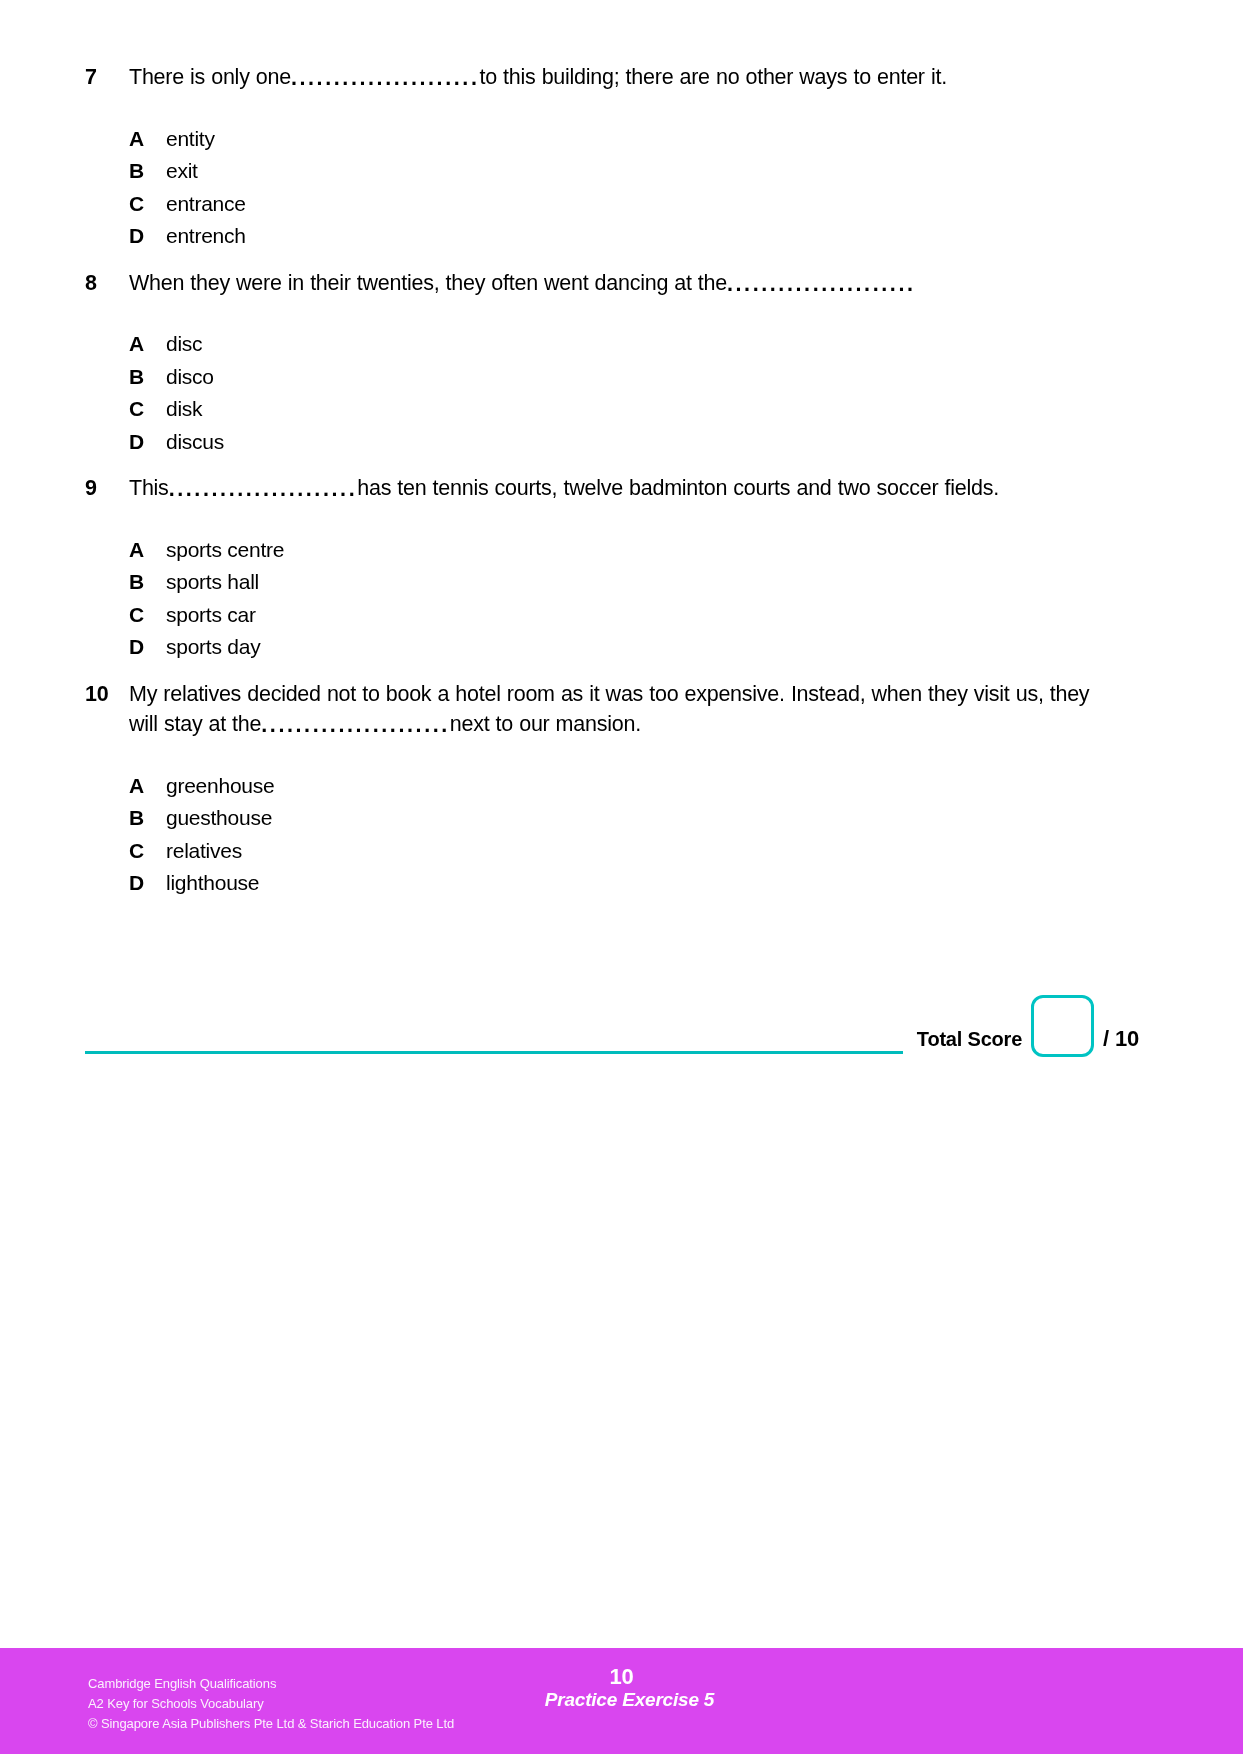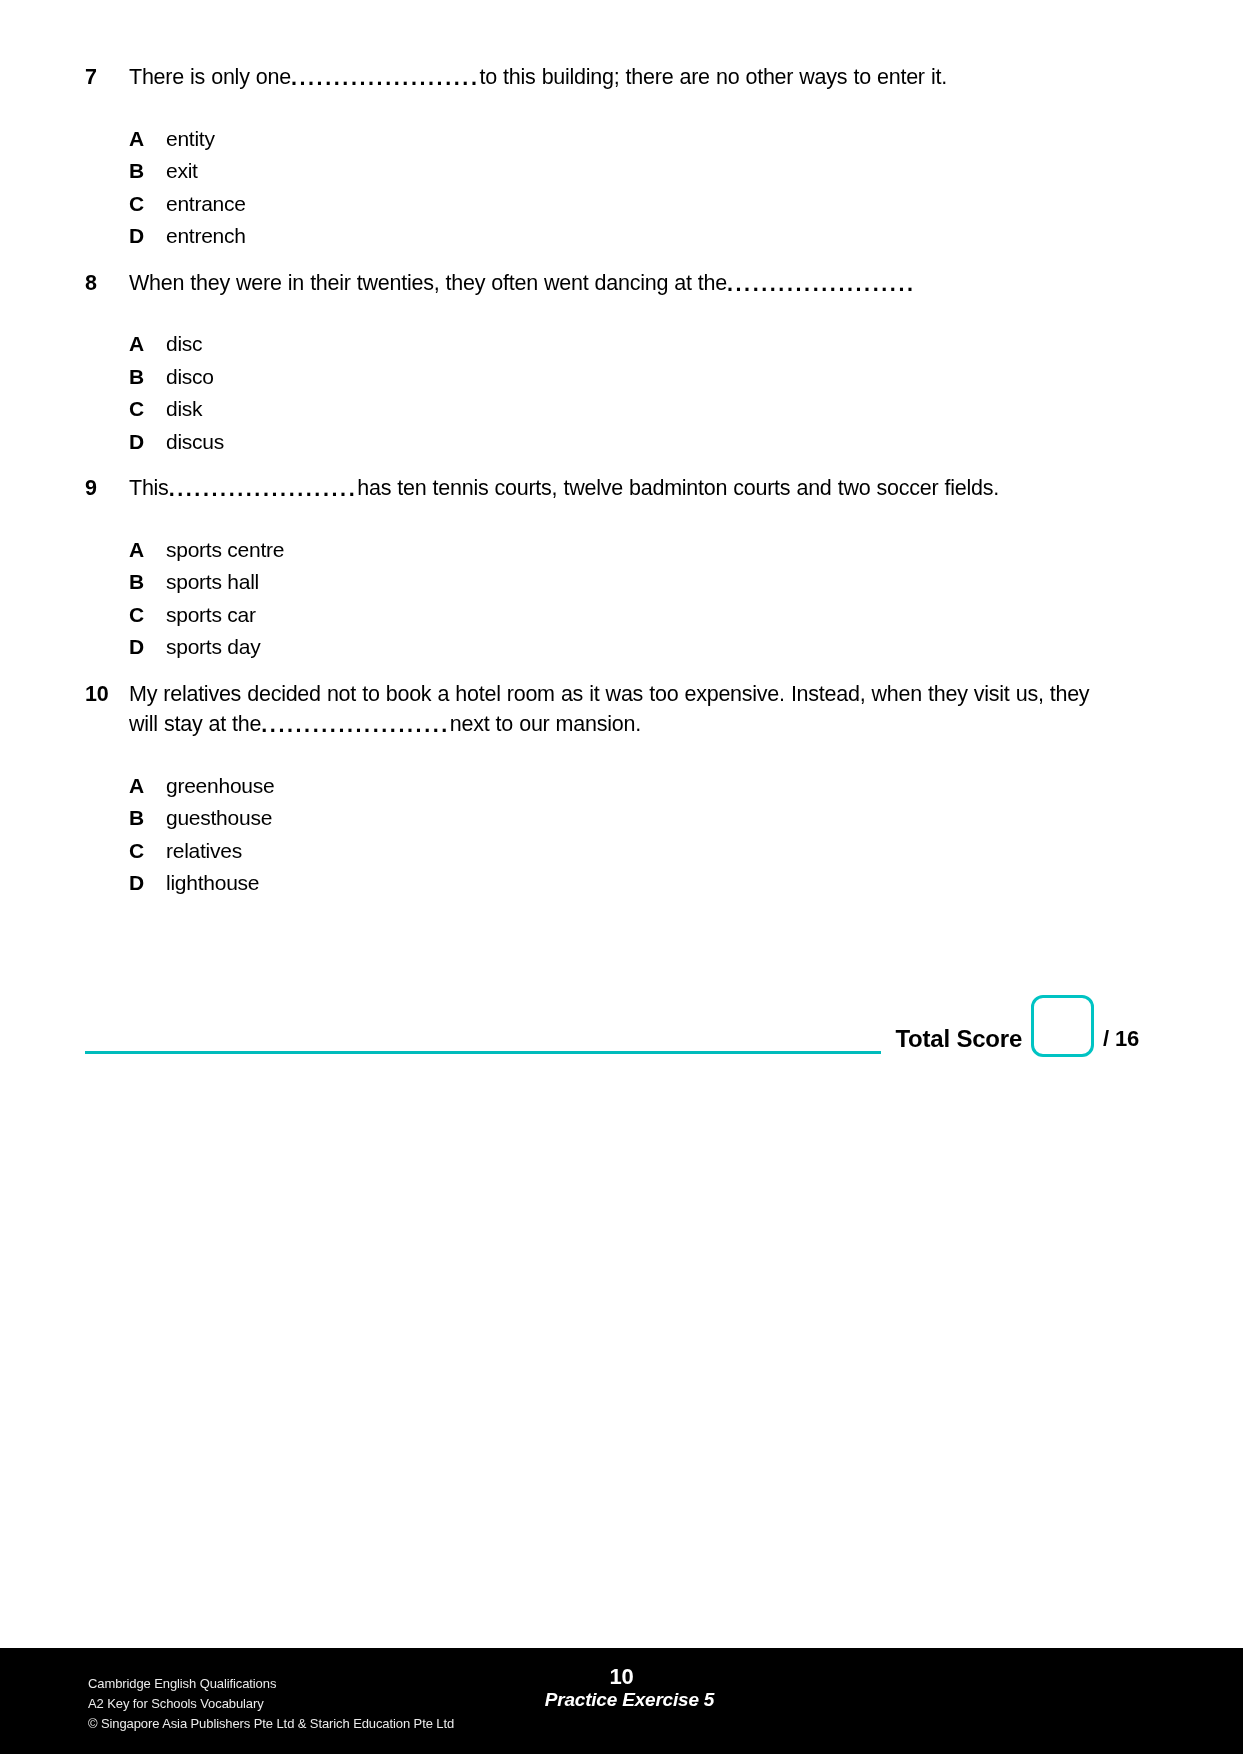--- a/index.html
+++ b/index.html
@@ -95,21 +95,21 @@
   }
   .score-rule {
     flex: 1 1 auto;
     height: 3px;
     background: #00bcbc;
     margin-right: 14px;
     position: relative;
     top: 26px;
   }
   .score-label {
-    font-size: 24px;
+    font-size: 20px;
     font-weight: bold;
     letter-spacing: -0.2px;
     position: relative;
     top: 13px;
     white-space: nowrap;
   }
   .score-box {
     width: 63px;
     height: 62px;
     border: 3.5px solid #00c3c3;
@@ -127,21 +127,21 @@
     white-space: nowrap;
   }
 
   
   .footer {
     position: absolute;
     left: 0;
     bottom: 0;
     width: 1243px;
     height: 106px;
-    background: #000000;
+    background: #d946ef;
   }
   .footer-left {
     position: absolute;
     left: 88px;
     top: 26px;
     font-size: 13px;
     line-height: 1.52;
     color: #ffffff;
     opacity: 0.92;
     letter-spacing: -0.1px;
@@ -274,21 +274,21 @@
         </div>
       </div>
     </div>
 
   </div>
 
   <div class="score-row">
     <div class="score-rule"></div>
     <div class="score-label">Total Score</div>
     <div class="score-box"></div>
-    <div class="score-out-of">/ 16</div>
+    <div class="score-out-of">/ 10</div>
   </div>
 
   <div class="footer">
     <div class="footer-left">
       <div>Cambridge English Qualifications</div>
       <div>A2 Key for Schools Vocabulary</div>
       <div>© Singapore Asia Publishers Pte Ltd &amp; Starich Education Pte Ltd</div>
     </div>
     <div class="footer-center">
       <div class="footer-pagenum">10</div>

